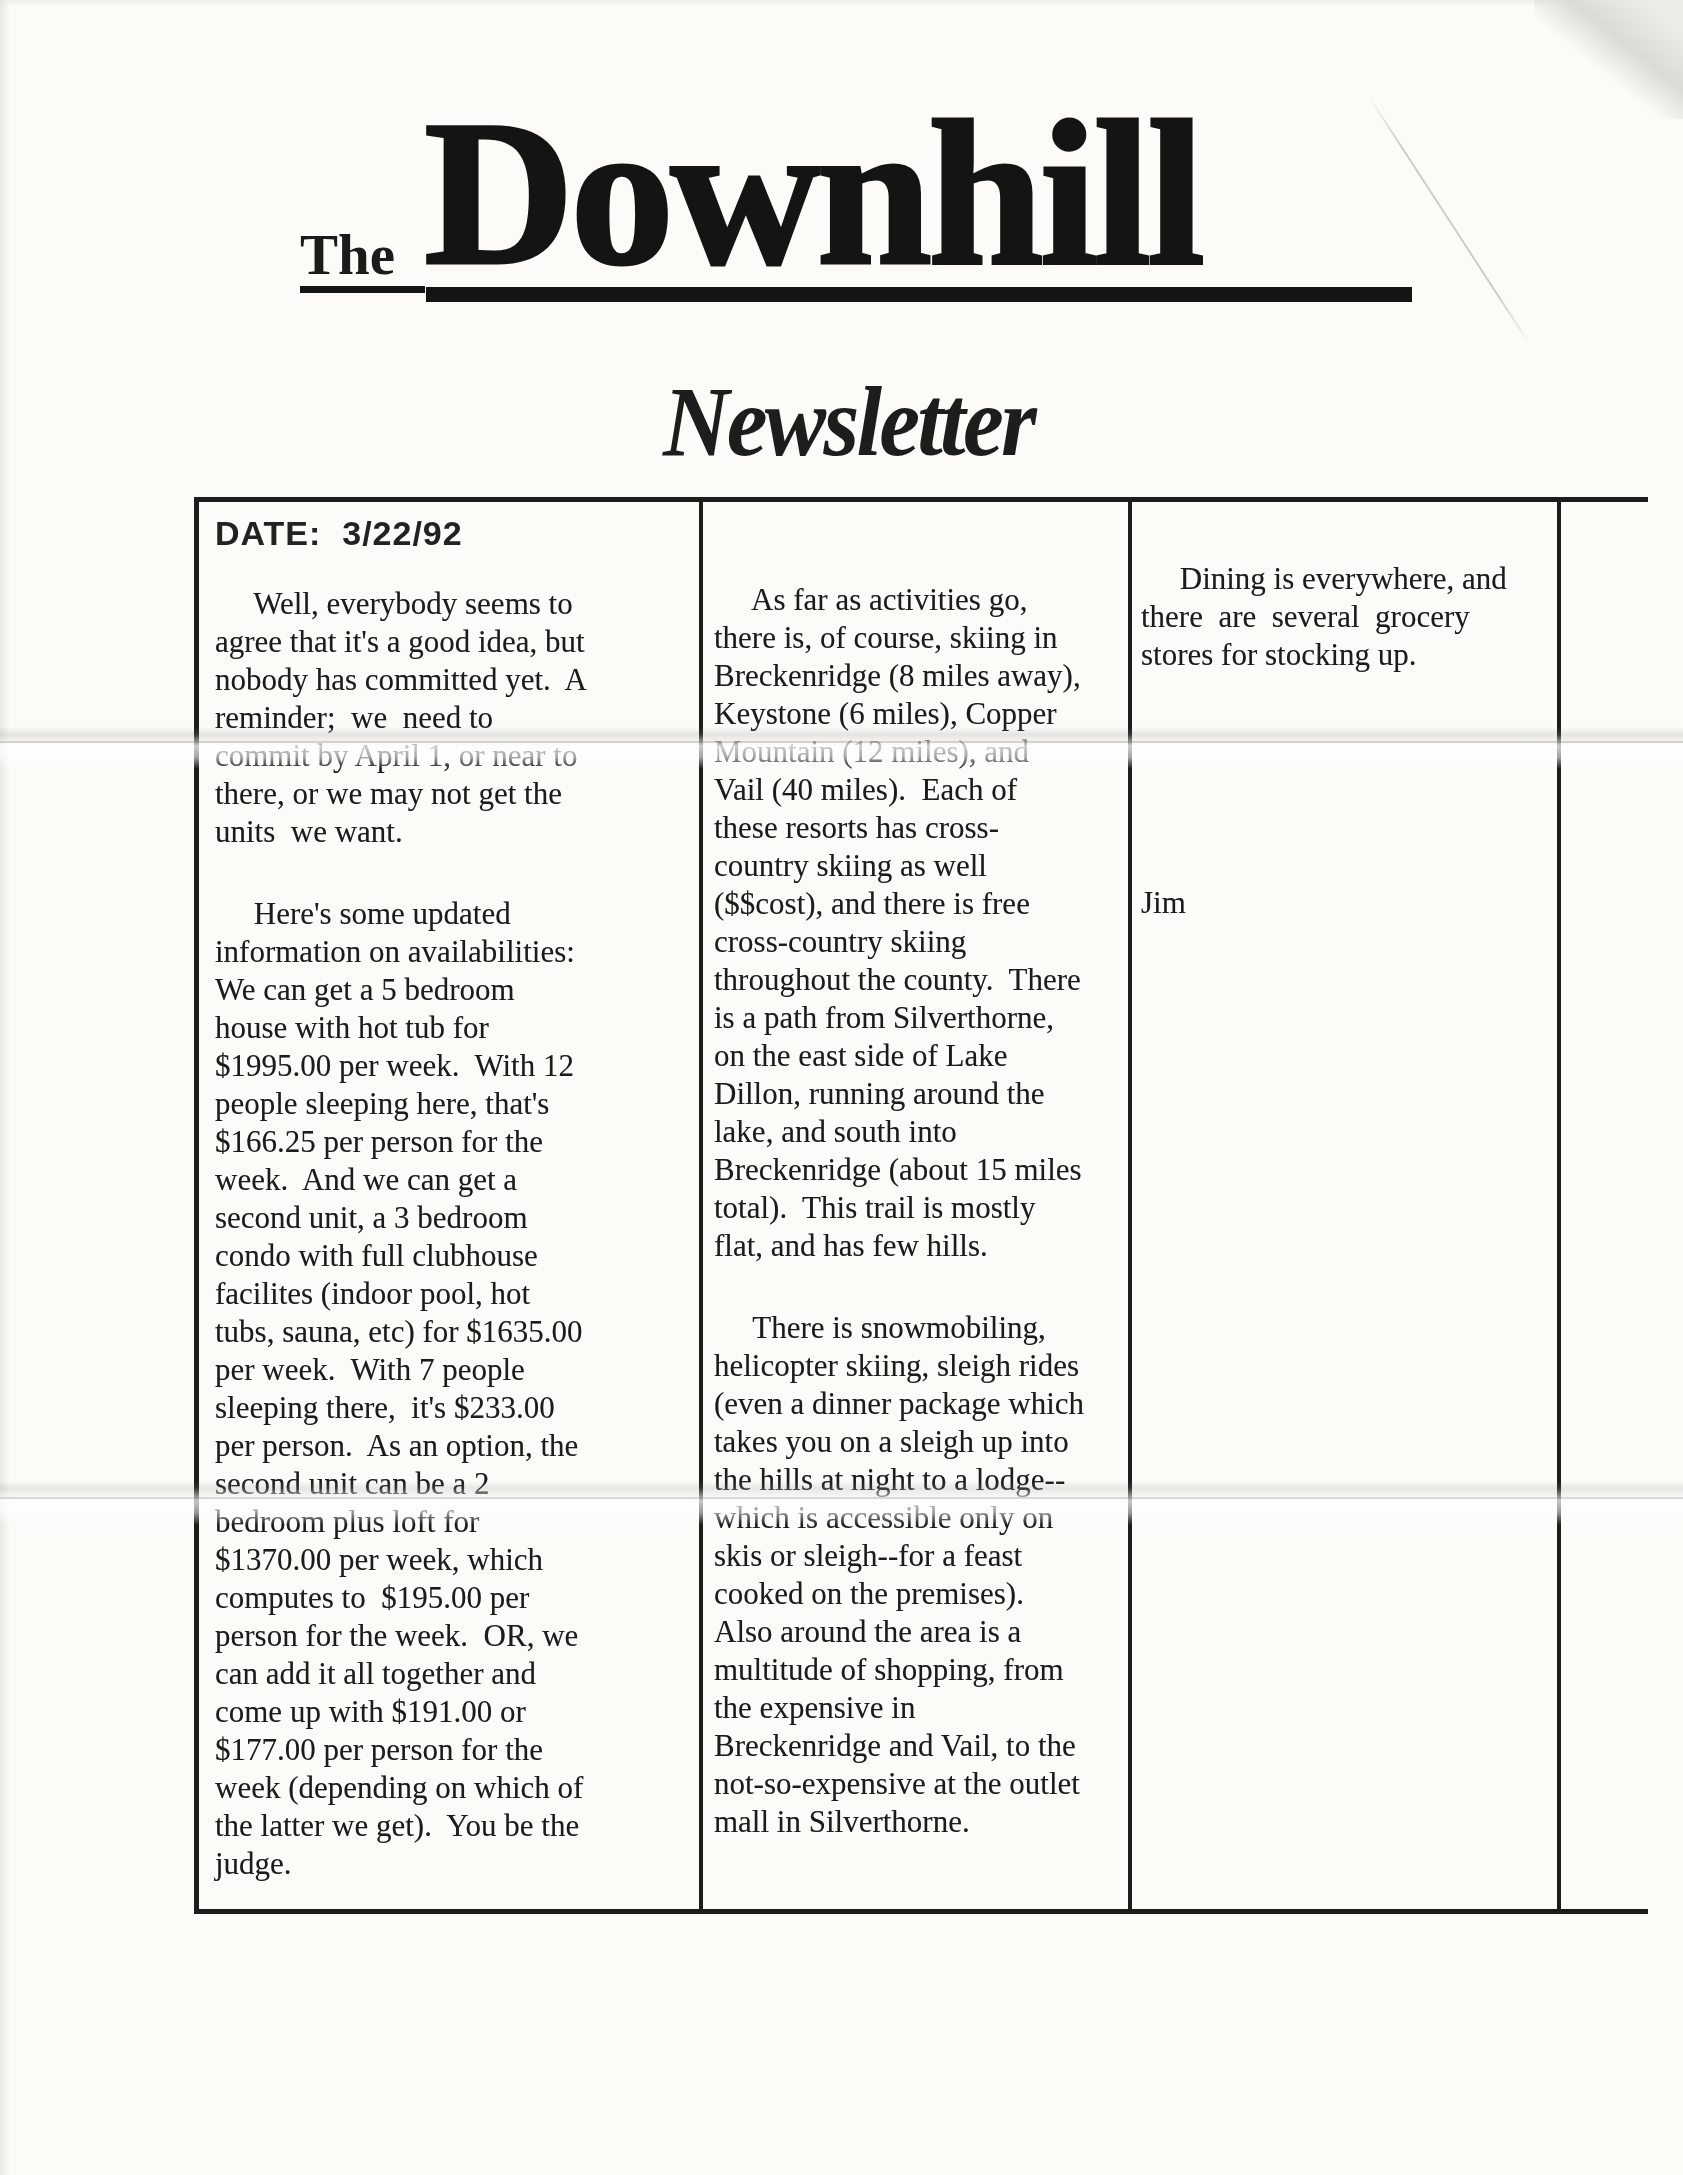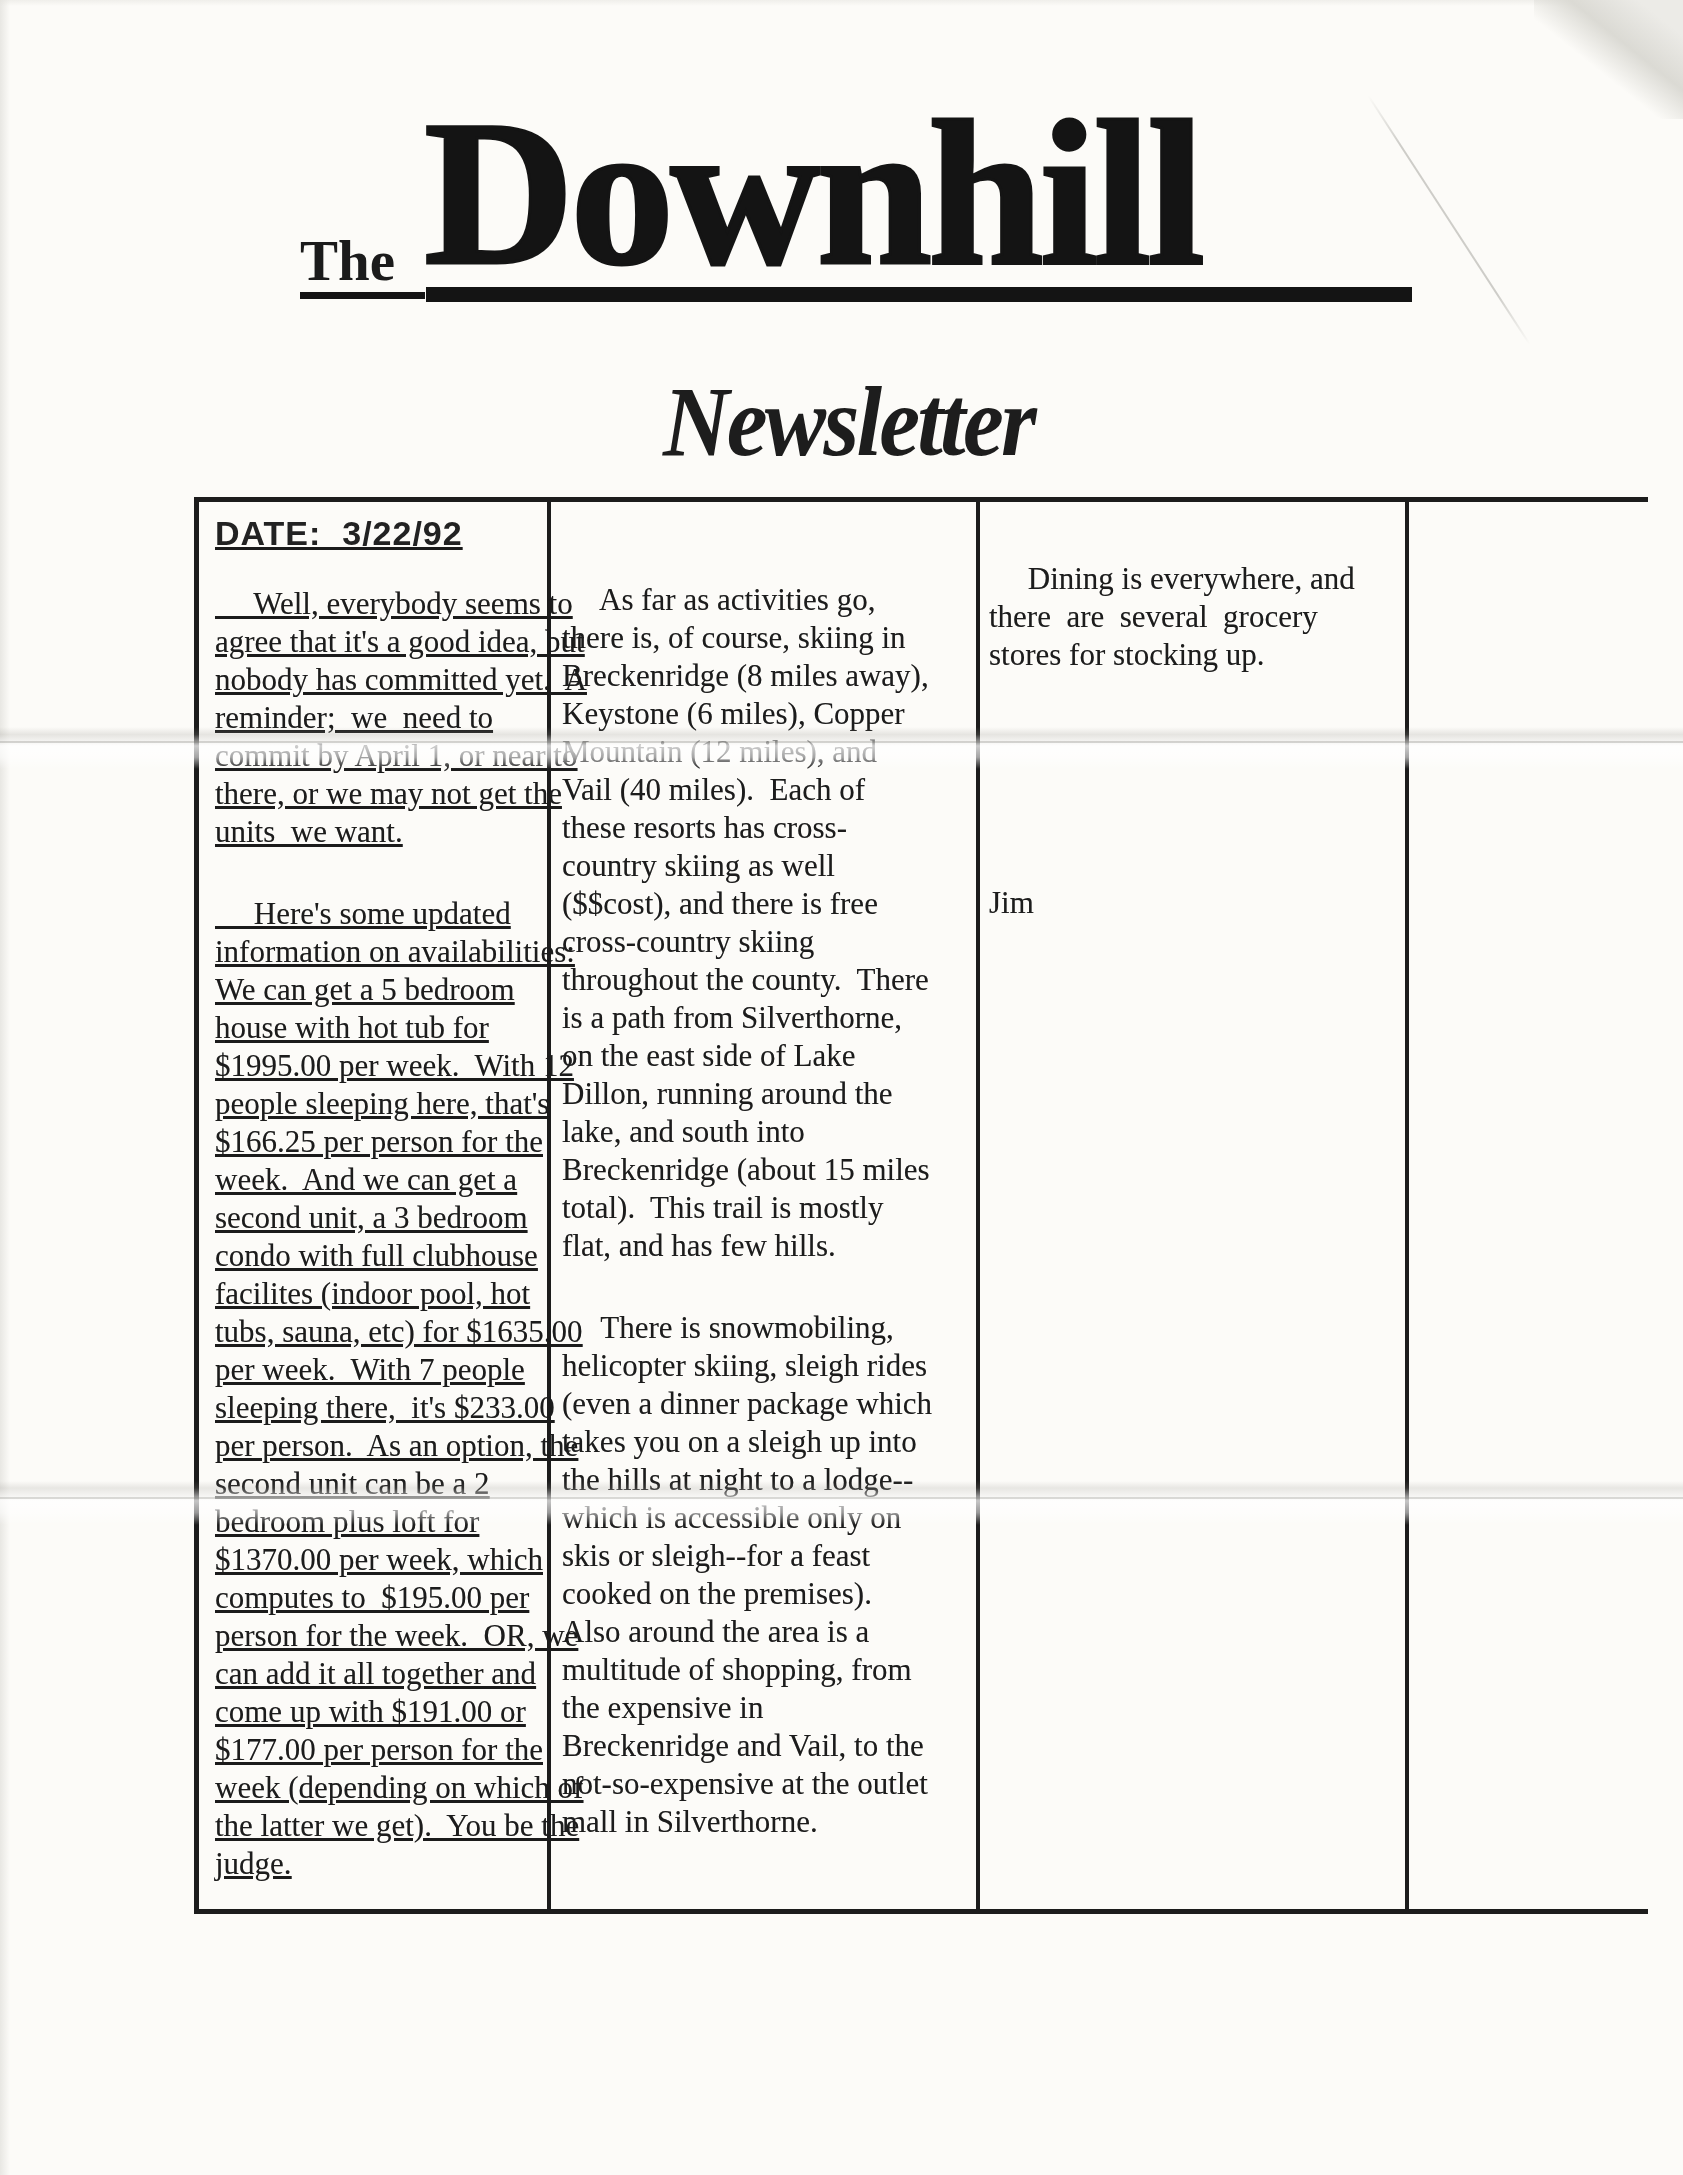--- a/index.html
+++ b/index.html
@@ -17,21 +17,21 @@
   .edge-top{position:absolute;left:0;top:0;width:100%;height:6px;
     background:linear-gradient(to bottom,#e3e2dd,rgba(252,251,248,0));opacity:.5;}
   
   .corner-fold{position:absolute;top:0;right:0;width:149px;height:119px;
     background:linear-gradient(to bottom left,#ecebe7 15%,#dbdad4 38%,rgba(252,251,248,0) 58%);}
   .corner-crease{position:absolute;left:1369px;top:95px;width:297px;height:2px;
     background:linear-gradient(to right,rgba(190,189,184,.0),rgba(190,189,184,.75) 20%,rgba(190,189,184,.75) 80%,rgba(190,189,184,0));
     transform:rotate(57deg);transform-origin:left top;}
   
   .masthead-article{
-    position:absolute;left:300px;top:232px;
+    position:absolute;left:300px;top:226px;
     font-size:57px;line-height:1;font-weight:700;
     padding-right:30px;padding-bottom:3px;
     border-bottom:7px solid #141414;
   }
   .masthead-title{
     position:absolute;left:424px;top:89px;
     font-size:208px;line-height:1;font-weight:900;
     letter-spacing:-4px;
     -webkit-text-stroke:3px #141414;
     color:#141414;
@@ -45,21 +45,21 @@
     transform:scaleX(.93);transform-origin:left top;
     white-space:nowrap;
   }
   
   .doc-table{
     position:absolute;left:194px;top:497px;width:1454px;height:1417px;
     border-top:5px solid #1c1c1c;border-left:5px solid #1c1c1c;border-bottom:5px solid #1c1c1c;
     box-sizing:border-box;display:flex;align-items:stretch;
   }
   .col{box-sizing:border-box;border-right:4px solid #1c1c1c;}
-  .col-1{width:352px;padding:10px 12px 14px 16px;text-decoration:underline;}
+  .col-1{width:504px;padding:10px 12px 14px 16px;}
   .col-2{width:429px;padding:79px 8px 0 11px;}
   .col-3{width:429px;padding:58px 8px 0 9px;}
   .col-4{flex:1;border-right:none;}
   .date-label{
     font-family:"Liberation Sans", sans-serif;
     font-weight:700;font-size:34px;line-height:42px;
     letter-spacing:1px;color:#222;
     margin-bottom:31px;white-space:pre;
   }
   .body-par{

